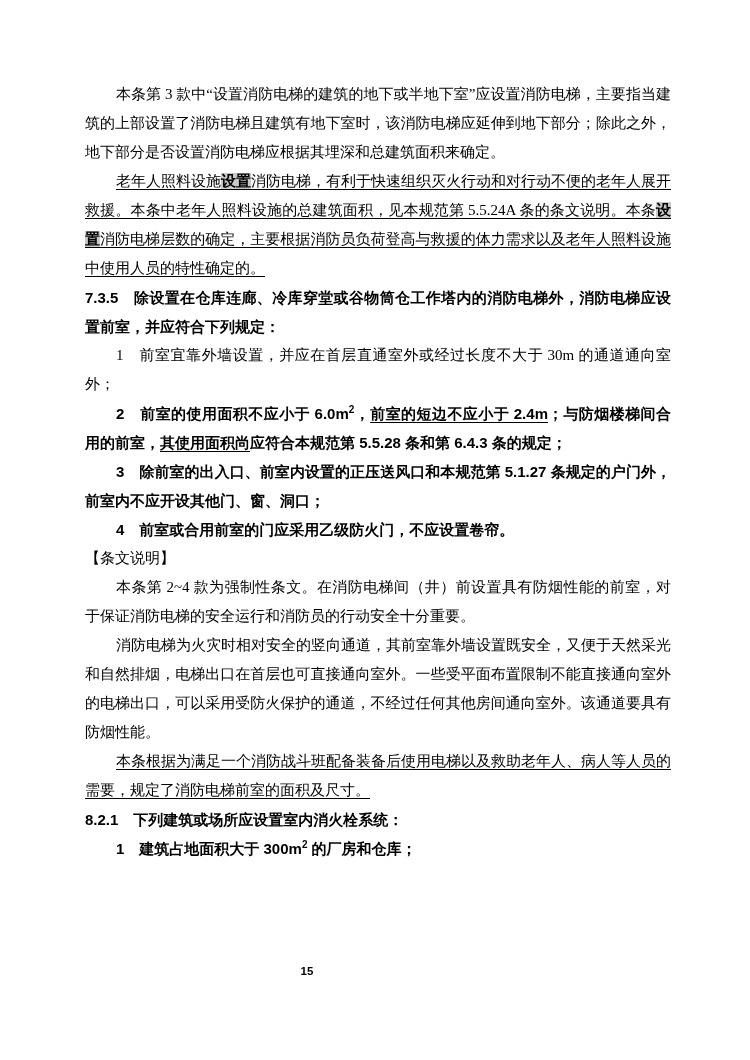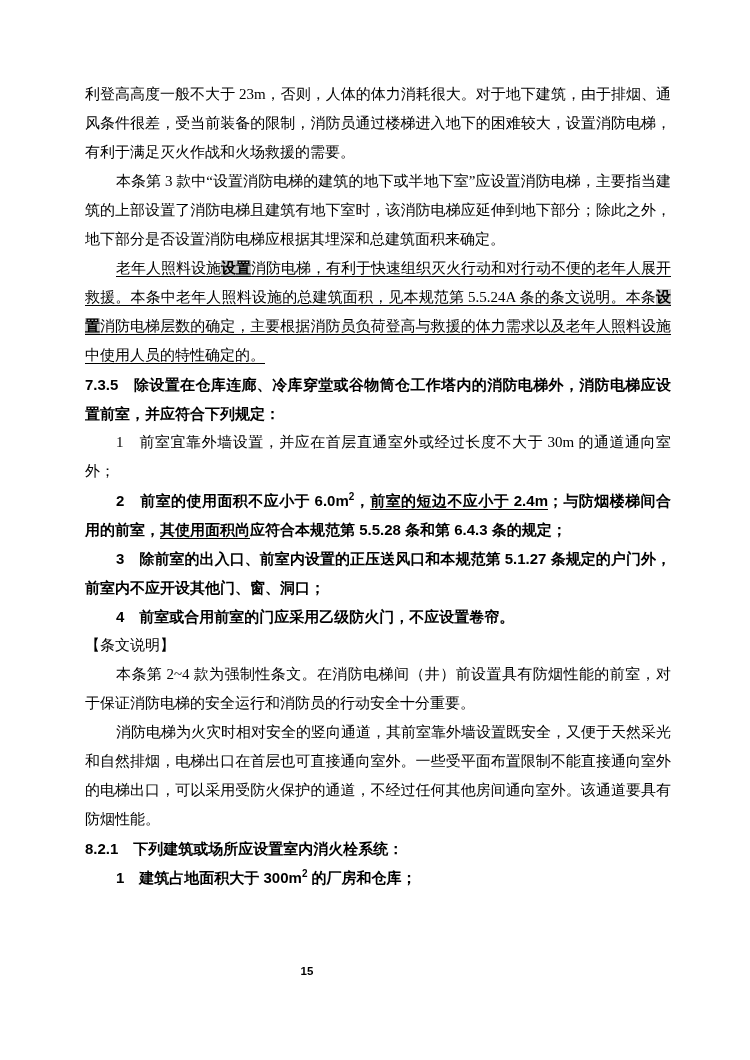--- a/index.html
+++ b/index.html
@@ -53,28 +53,28 @@
     text-align: center;
     font-family: "Liberation Sans", "DejaVu Sans", sans-serif;
     font-size: 11.5px;
     font-weight: 600;
   }
 </style>
 </head>
 <body>
 
 <div class="doc">
-    <p><span>利登高高度一般不大于 23m，否则，人体的体力消耗很大。对于地下建筑，由于排烟、通风条件很差，受当前装备的限制，消防员通过楼梯进入地下的困难较大，设置消防电梯，有利于满足灭火作战和火场救援的需要。</span></p>
     <p class="indent"><span>本条第 3 款中“设置消防电梯的建筑的地下或半地下室”应设置消防电梯，主要指当建筑的上部设置了消防电梯且建筑有地下室时，该消防电梯应延伸到地下部分；除此之外，地下部分是否设置消防电梯应根据其埋深和总建筑面积来确定。</span></p>
     <p class="indent"><span class="underline">老年人照料设施</span><span class="underline highlight">设置</span><span class="underline">消防电梯，有利于快速组织灭火行动和对行动不便的老年人展开救援。本条中老年人照料设施的总建筑面积，见本规范第 5.5.24A 条的条文说明。本条</span><span class="underline highlight">设置</span><span class="underline">消防电梯层数的确定，主要根据消防员负荷登高与救援的体力需求以及老年人照料设施中使用人员的特性确定的。</span></p>
     <p class="bold mt-heading"><span>7.3.5　除设置在仓库连廊、冷库穿堂或谷物筒仓工作塔内的消防电梯外，消防电梯应设置前室，并应符合下列规定：</span></p>
     <p class="indent"><span>1　前室宜靠外墙设置，并应在首层直通室外或经过长度不大于 30m 的通道通向室外；</span></p>
     <p class="indent bold"><span>2　前室的使用面积不应小于 6.0m</span><sup>2</sup><span>，</span><span class="underline">前室的短边不应小于 2.4m</span><span>；与防烟楼梯间合用的前室，</span><span class="underline">其使用面积尚</span><span>应符合本规范第 5.5.28 条和第 6.4.3 条的规定；</span></p>
     <p class="indent bold"><span>3　除前室的出入口、前室内设置的正压送风口和本规范第 5.1.27 条规定的户门外，前室内不应开设其他门、窗、洞口；</span></p>
     <p class="indent bold"><span>4　前室或合用前室的门应采用乙级防火门，不应设置卷帘。</span></p>
     <p><span>【条文说明】</span></p>
     <p class="indent"><span>本条第 2~4 款为强制性条文。在消防电梯间（井）前设置具有防烟性能的前室，对于保证消防电梯的安全运行和消防员的行动安全十分重要。</span></p>
     <p class="indent"><span>消防电梯为火灾时相对安全的竖向通道，其前室靠外墙设置既安全，又便于天然采光和自然排烟，电梯出口在首层也可直接通向室外。一些受平面布置限制不能直接通向室外的电梯出口，可以采用受防火保护的通道，不经过任何其他房间通向室外。该通道要具有防烟性能。</span></p>
+    <p class="indent"><span class="underline">本条根据为满足一个消防战斗班配备装备后使用电梯以及救助老年人、病人等人员的需要，规定了消防电梯前室的面积及尺寸。</span></p>
     <p class="bold mt-small"><span>8.2.1　下列建筑或场所应设置室内消火栓系统：</span></p>
     <p class="indent bold"><span>1　建筑占地面积大于 300m</span><sup>2</sup><span> 的厂房和仓库；</span></p>
   </div>
 
 <div class="page-number">15</div>
 
 </body></html>

